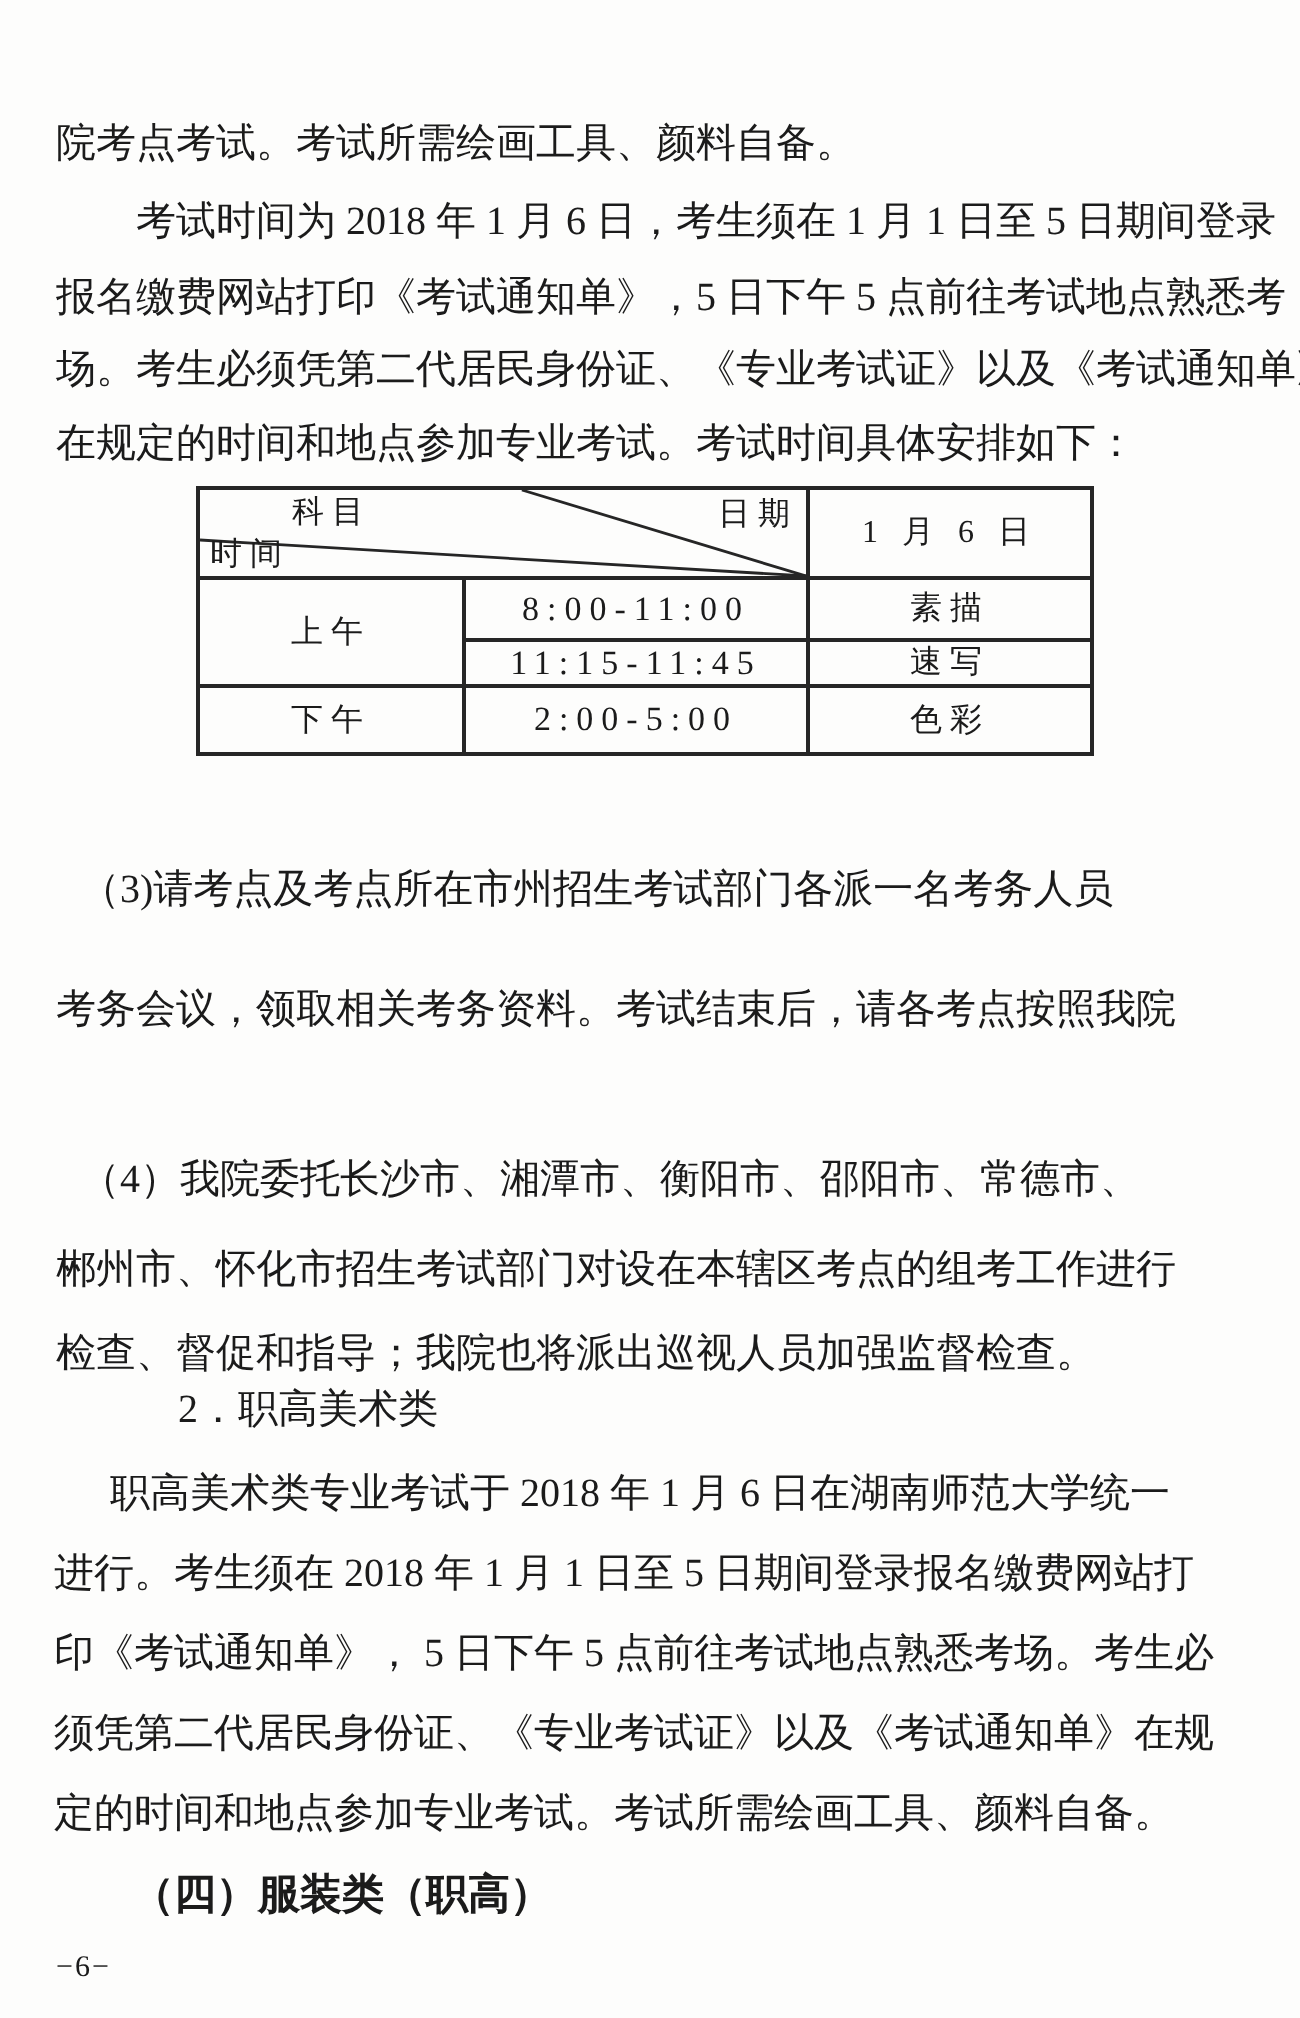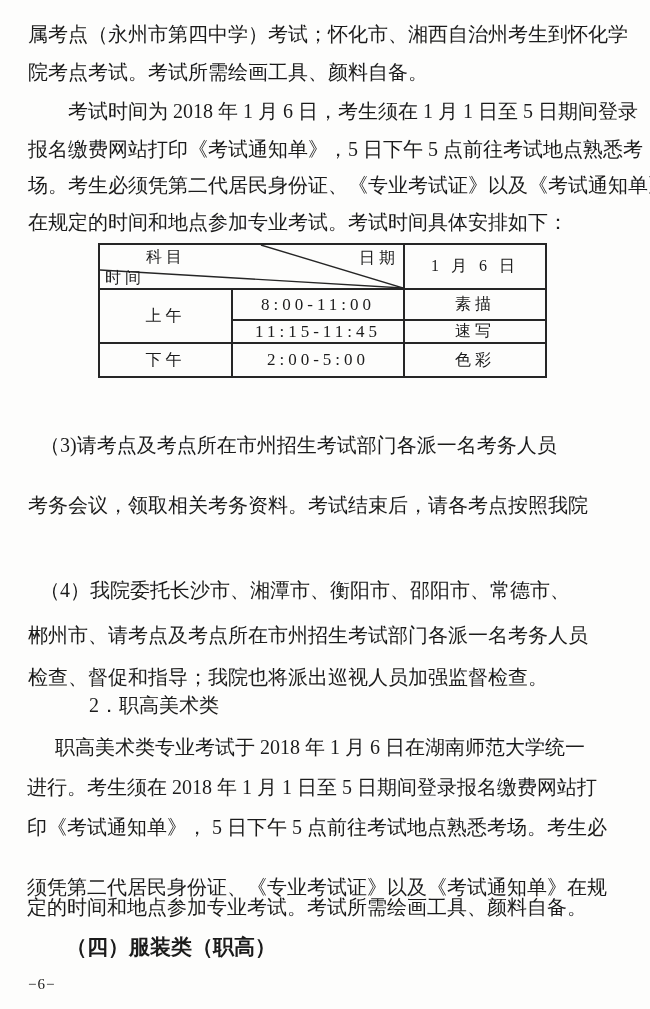--- a/index.html
+++ b/index.html
@@ -56,21 +56,20 @@
   .diag-date { right: 4px; top: 4px; }
   .diag-time { left: 5px; bottom: 1px; }
   .time-cell { font-size: 17px; letter-spacing: 0.5px; }
   .date-head { font-size: 16px; letter-spacing: 2px; }
 </style>
 </head>
 <body>
 
 <div class="page">
 
-  <div class="line" style="left:28px; top:21px;">属考点（永州市第四中学）考试；怀化市、湘西自治州考生到怀化学</div>
   <div class="line" style="left:28px; top:59px;">院考点考试。考试所需绘画工具、颜料自备。</div>
 
   <div class="line" style="left:68px; top:98px;">考试时间为 2018 年 1 月 6 日，考生须在 1 月 1 日至 5 日期间登录</div>
   <div class="line" style="left:28px; top:136px;">报名缴费网站打印《考试通知单》，5 日下午 5 点前往考试地点熟悉考</div>
   <div class="line" style="left:28px; top:172px;">场。考生必须凭第二代居民身份证、《专业考试证》以及《考试通知单》</div>
   <div class="line" style="left:28px; top:209px;">在规定的时间和地点参加专业考试。考试时间具体安排如下：</div>
 
   <table class="sched">
     <colgroup>
       <col style="width:133px">
@@ -104,28 +103,28 @@
       <td class="time-cell">2:00-5:00</td>
       <td>色彩</td>
     </tr>
   </tbody>
     </table>
 
   <div class="line" style="left:40px; top:392px;margin-top:40px;">（3)请考点及考点所在市州招生考试部门各派一名考务人员</div>
   <div class="line" style="left:28px; top:492px;">考务会议，领取相关考务资料。考试结束后，请各考点按照我院</div>
 
   <div class="line" style="left:40px; top:577px;">（4）我院委托长沙市、湘潭市、衡阳市、邵阳市、常德市、</div>
-  <div class="line" style="left:28px; top:622px;">郴州市、请考点及考点所在市州招生考试部门各派一名考务人员</div>
+  <div class="line" style="left:28px; top:622px;">郴州市、怀化市招生考试部门对设在本辖区考点的组考工作进行</div>
   <div class="line" style="left:28px; top:664px;">检查、督促和指导；我院也将派出巡视人员加强监督检查。</div>
 
   <div class="line" style="left:57px; top:692px;margin-left:32px;">2．职高美术类</div>
 
   <div class="line" style="left:55px; top:734px;">职高美术类专业考试于 2018 年 1 月 6 日在湖南师范大学统一</div>
   <div class="line" style="left:27px; top:774px;">进行。考生须在 2018 年 1 月 1 日至 5 日期间登录报名缴费网站打</div>
   <div class="line" style="left:27px; top:814px;">印《考试通知单》， 5 日下午 5 点前往考试地点熟悉考场。考生必</div>
-  <div class="line" style="left:27px; top:854px;margin-top:20px;">须凭第二代居民身份证、《专业考试证》以及《考试通知单》在规</div>
+  <div class="line" style="left:27px; top:854px;">须凭第二代居民身份证、《专业考试证》以及《考试通知单》在规</div>
   <div class="line" style="left:27px; top:894px;">定的时间和地点参加专业考试。考试所需绘画工具、颜料自备。</div>
 
   <div class="line heading-bold" style="left:66px; top:934px;">（四）服装类（职高）</div>
 
   <div class="page-number" style="left:28px; top:976px;">−6−</div>
 
 </div>
 
 </body></html>

